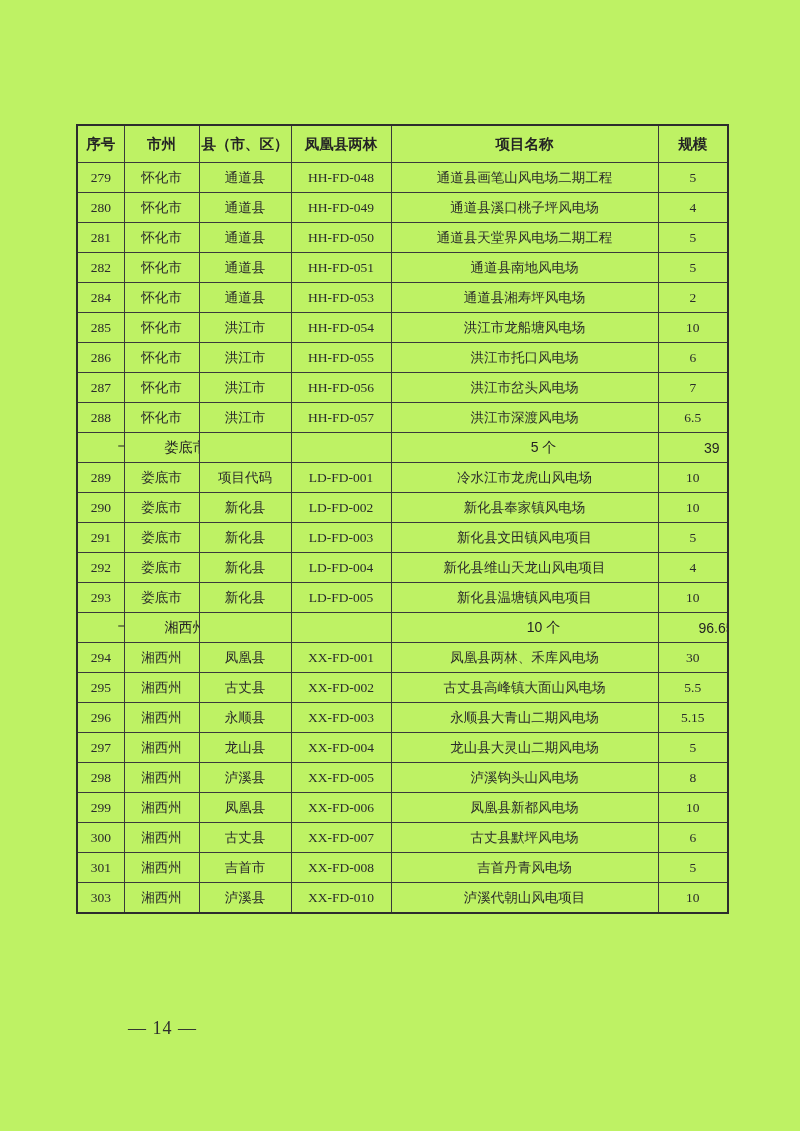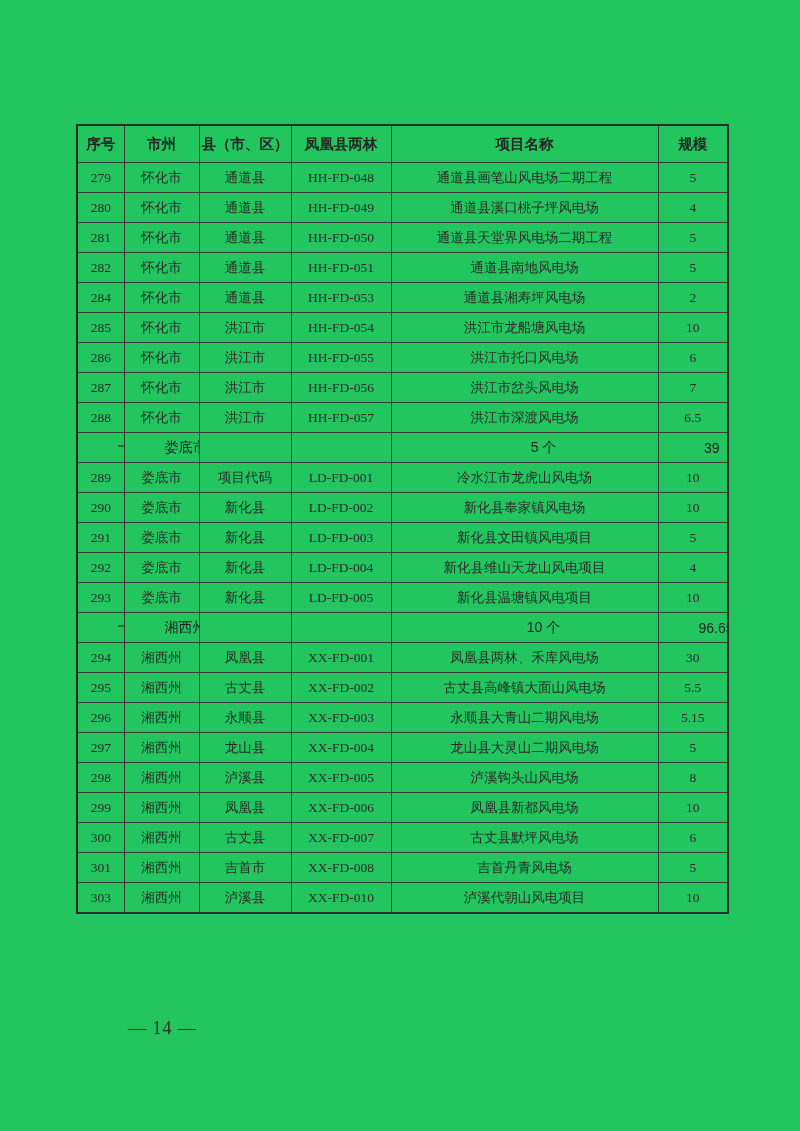--- a/index.html
+++ b/index.html
@@ -4,21 +4,21 @@
 <style>
   html, body {
     margin: 0;
     padding: 0;
     background: #ffffff;
   }
   .page {
     position: relative;
     width: 800px;
     height: 1131px;
-    background: #22c55e;
+    background: #bef264;
     font-family: "Liberation Serif", serif;
     color: #262626;
     overflow: hidden;
   }
   table.doc-table {
     position: absolute;
     left: 76px;
     top: 124px;
     width: 651px;
     border-collapse: collapse;

